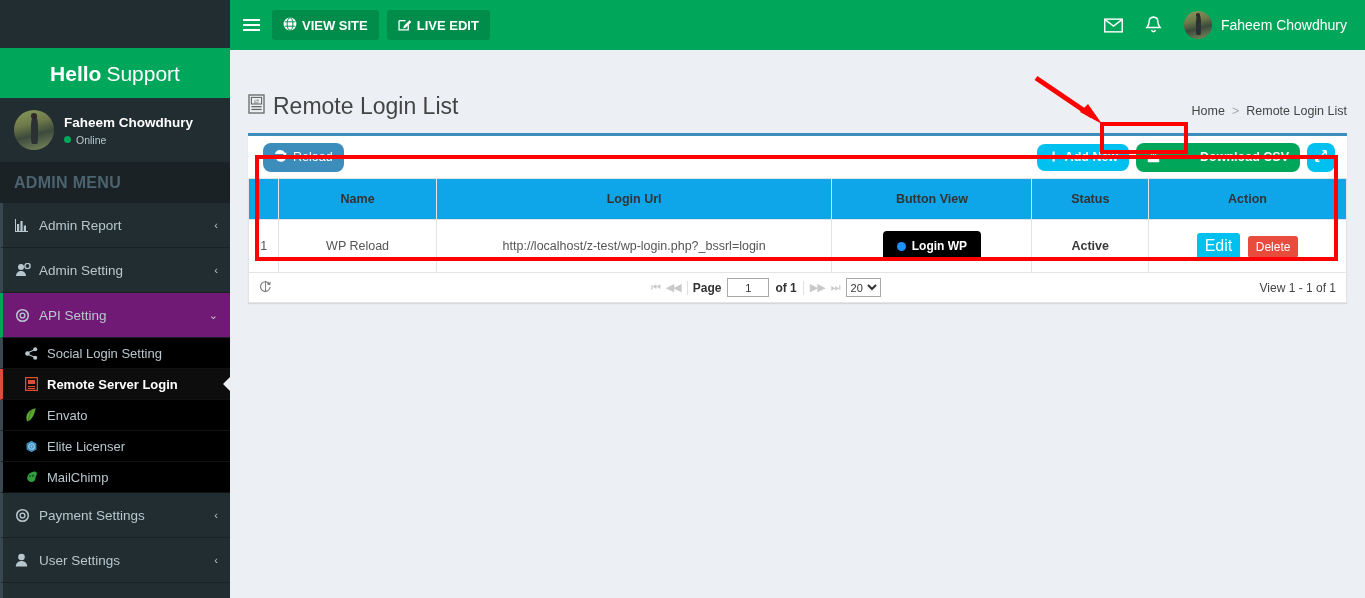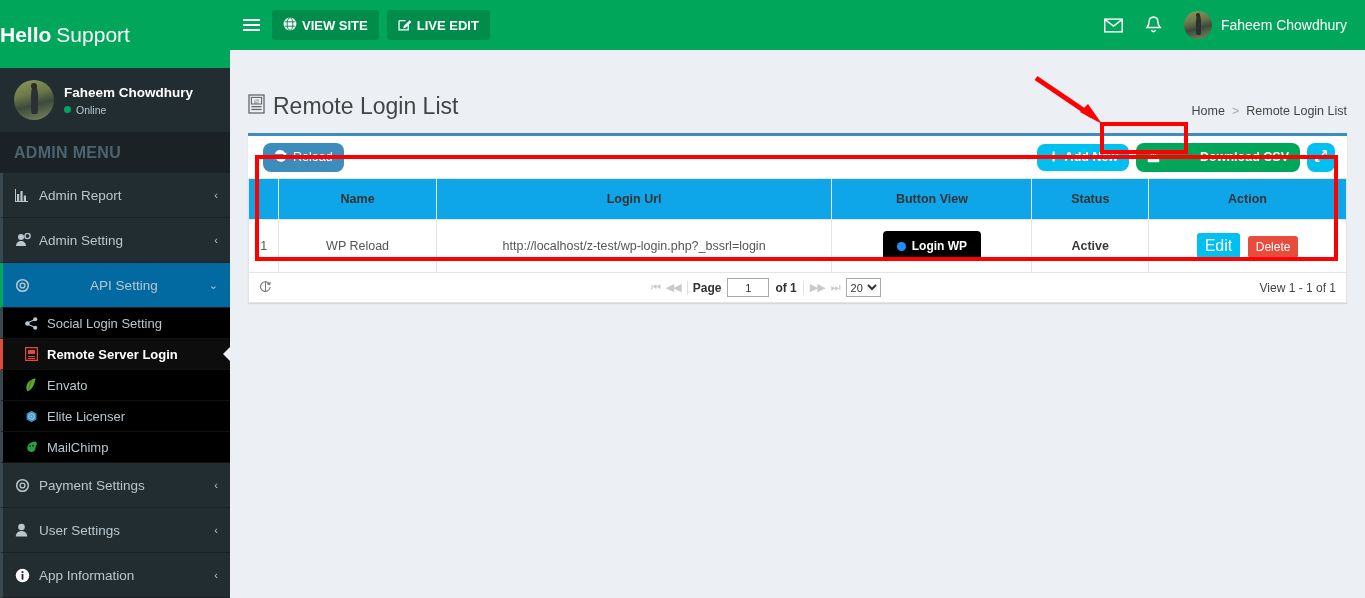--- a/index.html
+++ b/index.html
@@ -11,23 +11,23 @@
   }
   .app { position: relative; width: 1365px; height: 598px; }
 
   
   .sidebar {
     position: absolute; left: 0; top: 0;
     width: 230px; height: 598px;
     background: #222d32;
   }
   .logo {
-    height: 68px; background: #00a65a;
-    display: flex; align-items: center; justify-content: flex-start;
-    color: #fff; font-size: 21px; line-height: 1;
+    height: 50px; background: #00a65a;
+    display: flex; align-items: center; justify-content: center;
+    color: #fff; font-size: 21px; line-height: 1; margin-top: 48px;
   }
   .logo .b { font-weight: bold; }
   .logo .l { font-weight: normal; margin-left: 5px; }
 
   .userpanel {
     height: 65px; display: flex; align-items: center;
     padding: 0 10px 0 14px; border-bottom: 1px solid #1a2226;
   }
   .avatar {
     width: 40px; height: 40px; border-radius: 50%;
@@ -58,21 +58,21 @@
     height: 45px; padding: 0 12px 0 12px;
     color:#b8c7ce; font-size:13.5px;
     border-left: 3px solid transparent;
     border-bottom: 1px solid #1a2226;
     cursor: pointer; user-select: none;
   }
   .mi .mi-ico { width: 24px; flex: 0 0 24px; text-align:left; font-size:14px; display:flex; align-items:center; }
   .mi .mi-lbl { flex: 1 1 auto; }
   .mi .mi-arr { font-size: 11px; color:#b8c7ce; }
   .mi.lvl1 { background:#222d32; border-left-color:#39484e; }
-  .mi.lvl1.open { background:#0369a1; border-left-color:#00a65a;text-align:center; }
+  .mi.lvl1.open { background:#701a75; border-left-color:#00a65a; }
   .mi.sub {
     height: 31px; background:#000000; font-size:13px;
     padding-left: 22px; border-left-color:#39484e; border-bottom:1px solid #111;
   }
   .mi.sub.active {
     background:#0d0d0d; color:#fff; font-weight:bold;
     border-left-color:#dd4b39;
   }
   .mi.sub.active .mi-lbl { color:#ffffff; }
   .mi.sub .mi-ico { width:22px; flex:0 0 22px; }

